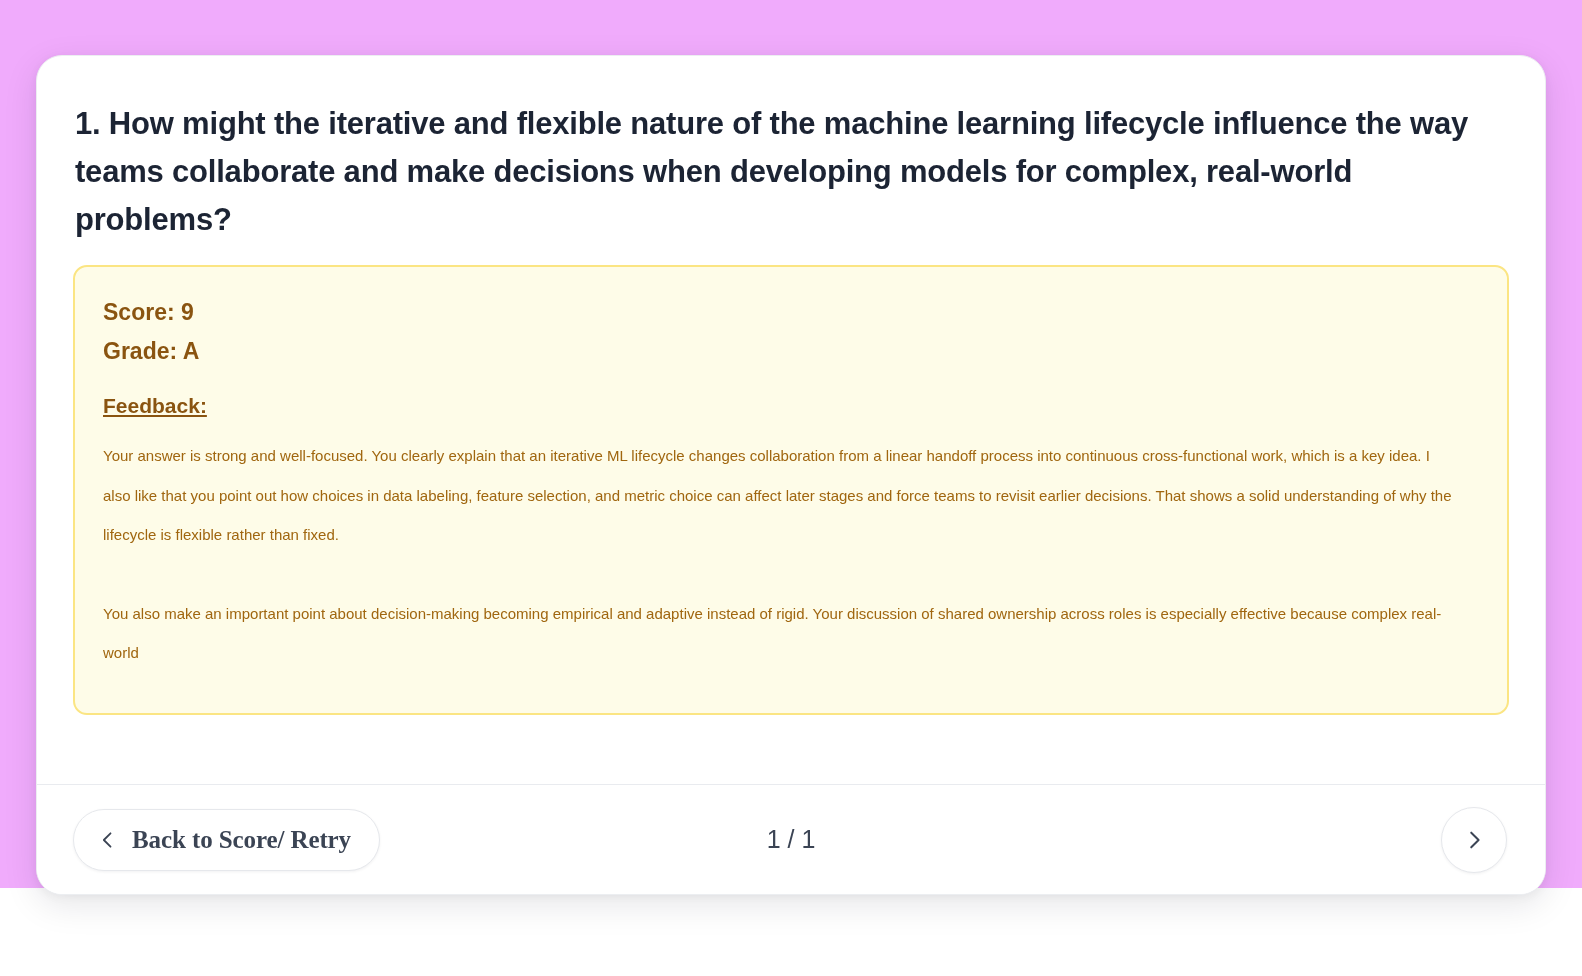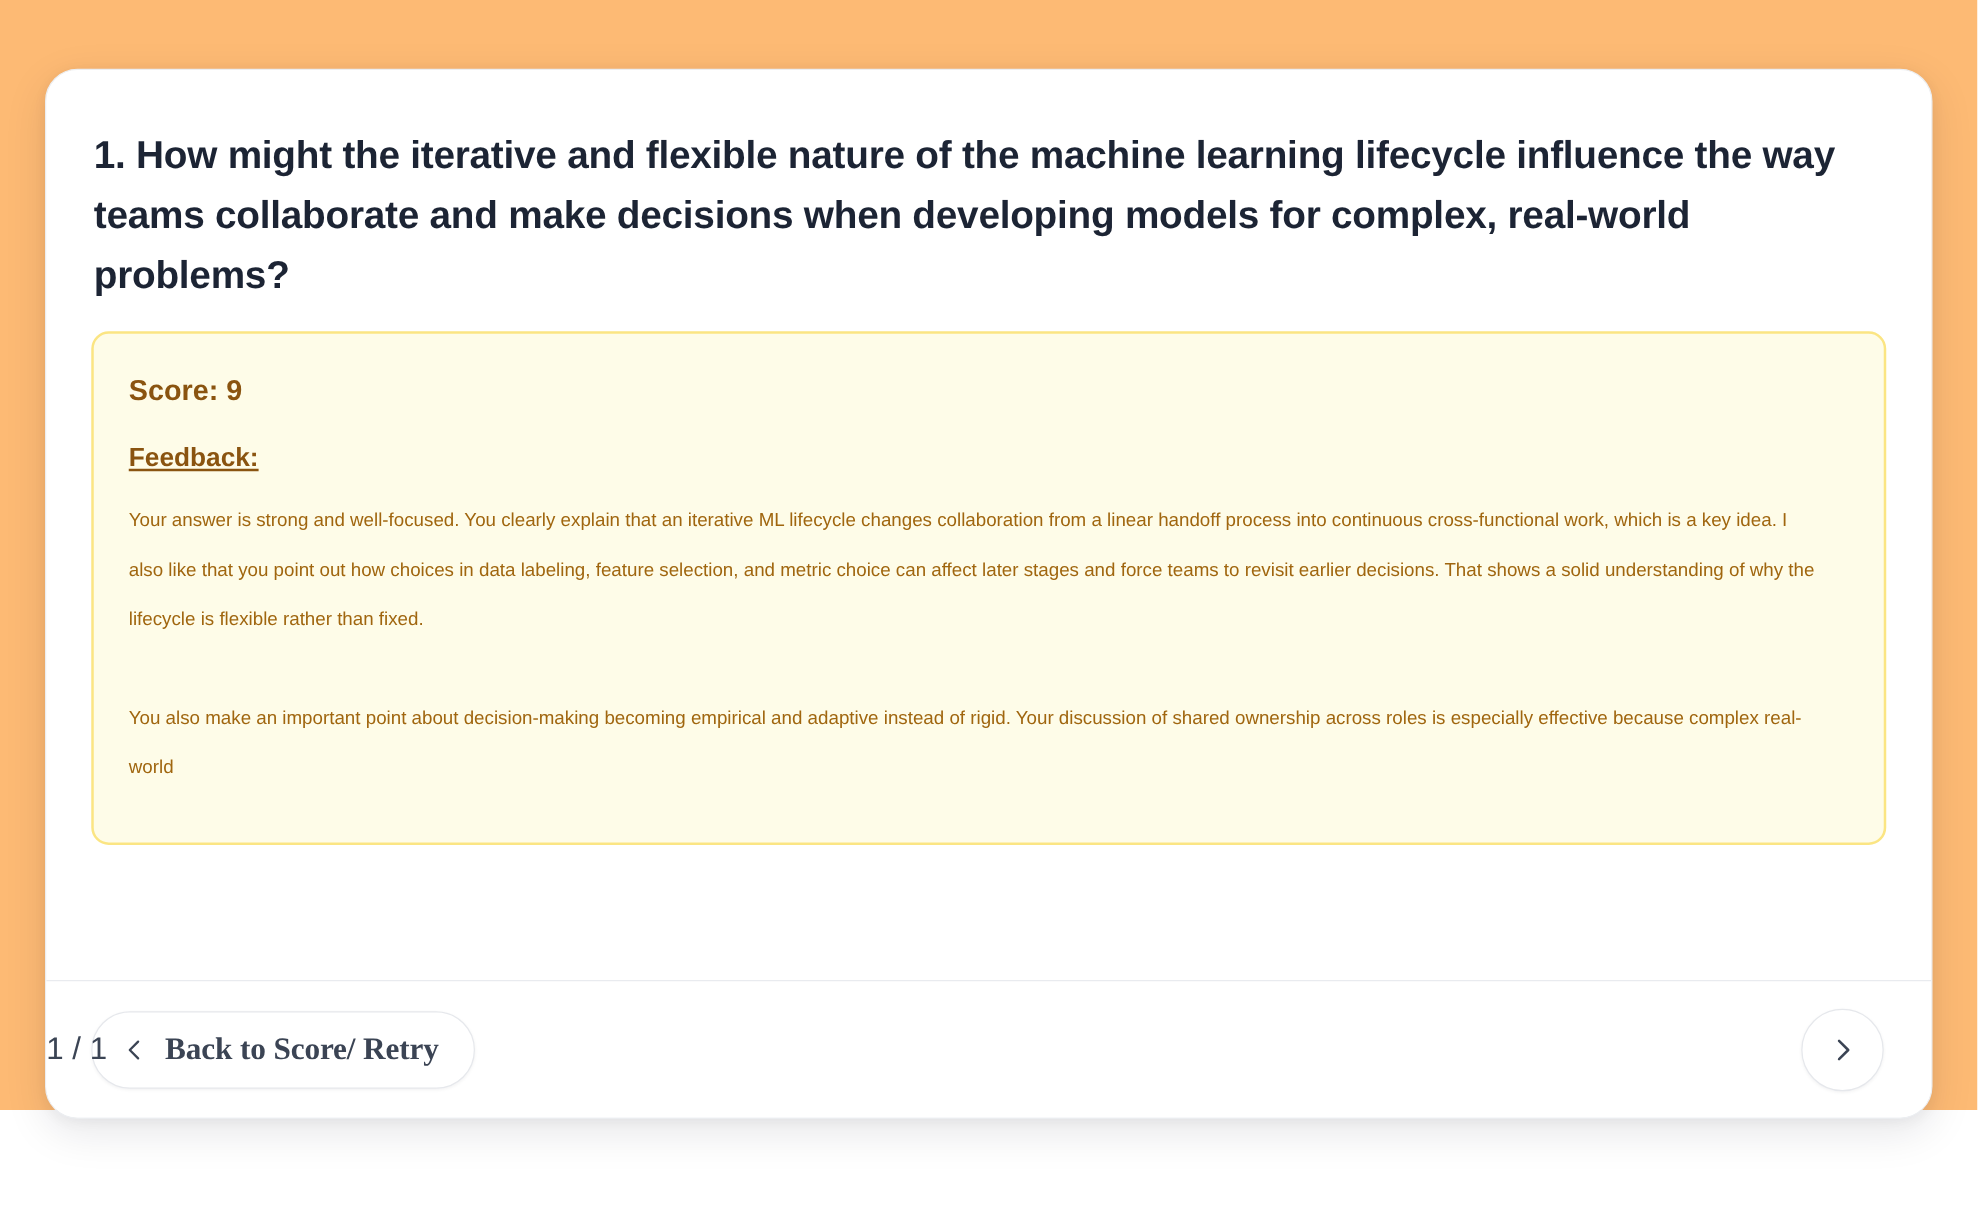--- a/index.html
+++ b/index.html
@@ -9,21 +9,21 @@
     height: 976px;
     background: #ffffff;
     font-family: "Liberation Sans", sans-serif;
     overflow: hidden;
   }
 
   #app {
     position: relative;
     width: 1582px;
     height: 888px;
-    background: #fdba74;
+    background: #f0abfc;
   }
 
   
   .card {
     position: absolute;
     left: 36px;
     top: 55px;
     width: 1510px;
     height: 840px;
     background: #ffffff;
@@ -134,20 +134,21 @@
     width: 20px;
     height: 20px;
     color: #3b4454;
   }
   .chev svg { display: block; width: 100%; height: 100%; }
 
   .page-indicator {
     position: absolute;
     left: 0;
     right: 0;
+    text-align: center;
     font-size: 25px;
     font-weight: 500;
     color: #3b4454;
     pointer-events: none;
   }
 
   .next-button {
     position: absolute;
     right: 38px;
     top: 50%;
@@ -175,20 +176,21 @@
   <div class="card">
 
     <div class="card-body">
 
       <div class="question">1. How might the iterative and flexible nature of the machine learning lifecycle influence the way teams collaborate and make decisions when developing models for complex, real-world problems?</div>
 
       <div class="feedback-box">
 
         <div class="score-line">Score: 9</div>
 
+        <div class="grade-line">Grade: A</div>
 
         <div class="feedback-label">Feedback:</div>
 
         <p class="feedback-para">Your answer is strong and well-focused. You clearly explain that an iterative ML lifecycle changes collaboration from a linear handoff process into continuous cross-functional work, which is a key idea. I also like that you point out how choices in data labeling, feature selection, and metric choice can affect later stages and force teams to revisit earlier decisions. That shows a solid understanding of why the lifecycle is flexible rather than fixed.</p>
 
         <p class="feedback-para">You also make an important point about decision-making becoming empirical and adaptive instead of rigid. Your discussion of shared ownership across roles is especially effective because complex real-world</p>
 
       </div>
 
     </div>

